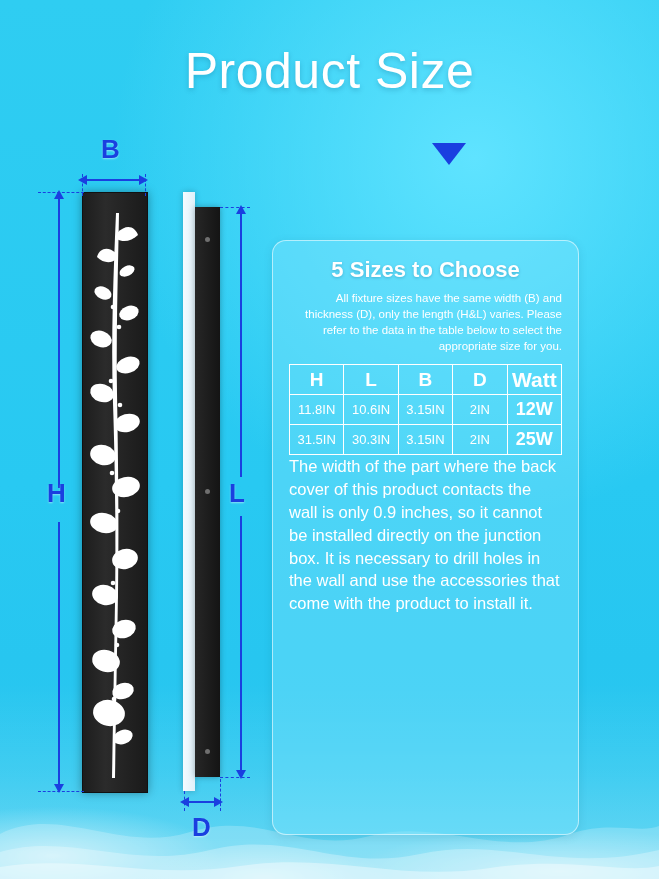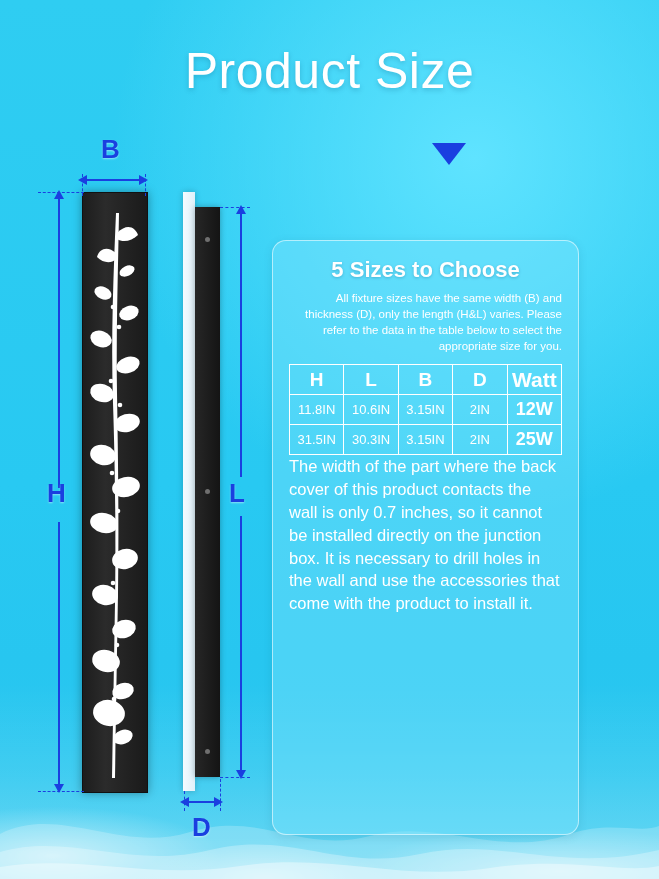--- a/index.html
+++ b/index.html
@@ -288,14 +288,14 @@
       <tr>
         <td>31.5IN</td>
         <td>30.3IN</td>
         <td>3.15IN</td>
         <td>2IN</td>
         <td class="watt">25W</td>
       </tr>
     </tbody>
   </table>
 
-  <p class="notes-body">The width of the part where the back cover of this product contacts the wall is only 0.7 inches, so it cannot be installed directly on the junction box. It is necessary to drill holes in the wall and use the accessories that come with the product to install it.</p>
+  <p class="notes-body">The width of the part where the back cover of this product contacts the wall is only 0.9 inches, so it cannot be installed directly on the junction box. It is necessary to drill holes in the wall and use the accessories that come with the product to install it.</p>
 </div>
 
 </body></html>

